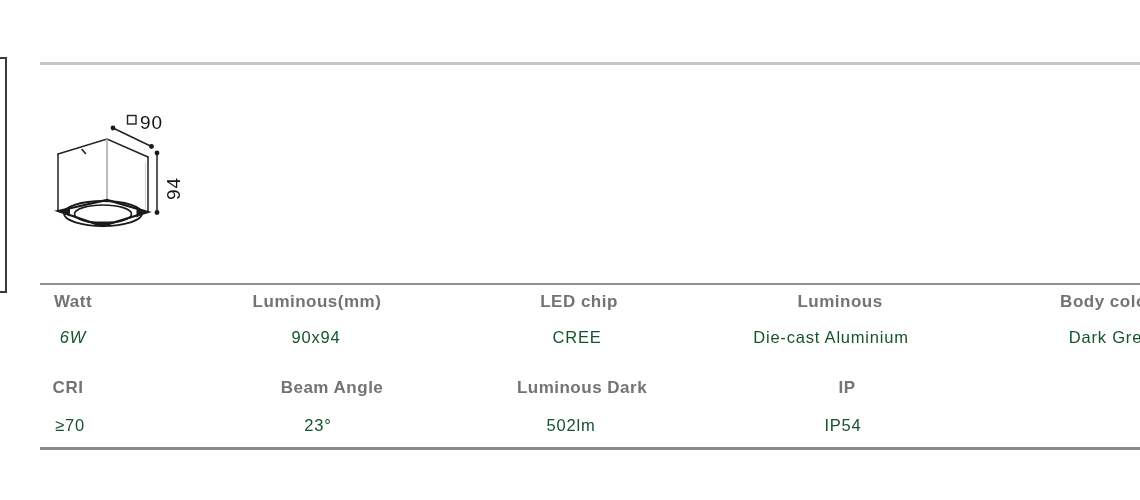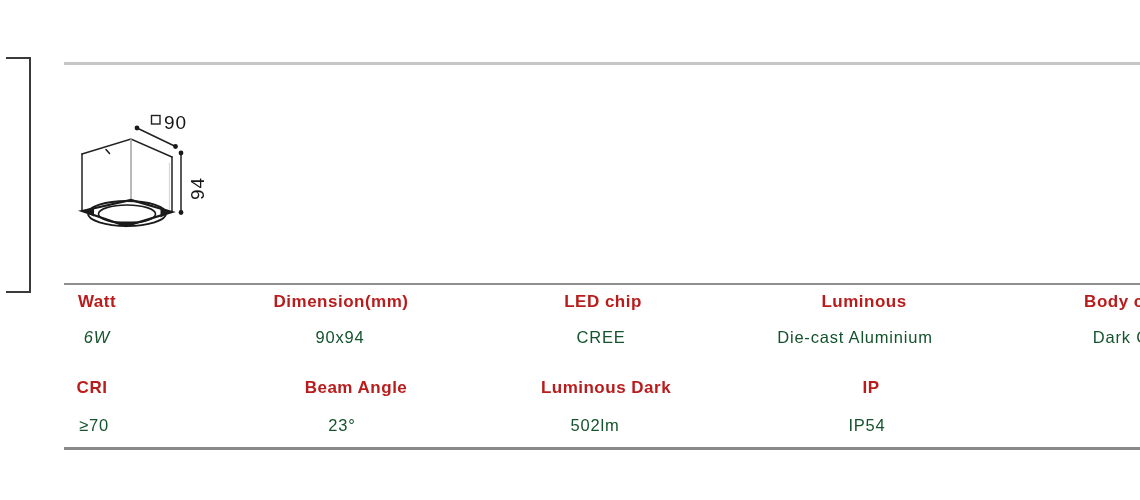--- a/index.html
+++ b/index.html
@@ -1,21 +1,21 @@
 <!DOCTYPE html>
 <html><head>
 <meta charset="utf-8">
 <style>
   html,body{margin:0;padding:0;}
   body{
     width:1140px;height:500px;position:relative;overflow:hidden;
     background:#ffffff;
     font-family:"Liberation Sans","DejaVu Sans",sans-serif;
   }
-  .page{position:absolute;inset:0;margin-left:24px;}
+  .page{position:absolute;inset:0;}
 
   
   .left-bracket{
     position:absolute;left:-18px;top:57px;width:23px;height:232px;
     border:2px solid #3a3a3a;border-left:none;
   }
 
   
   .top-rule{
     position:absolute;left:40px;top:62px;width:1100px;height:3px;
@@ -31,21 +31,21 @@
   }
   .table-rule-bottom{
     position:absolute;left:40px;top:447px;width:1100px;height:3px;background:#8a8a8a;
   }
 
   
   .cell{
     position:absolute;transform:translateX(-50%);white-space:nowrap;
     font-size:16.5px;letter-spacing:0.8px;color:#14532d;line-height:1.1;
   }
-  .hdr{font-weight:bold;font-size:17px;letter-spacing:0.5px;color:#b91c1c;}
+  .hdr{font-weight:bold;font-size:17px;letter-spacing:0.5px;color:#737373;}
   .italic{font-style:italic;}
   .r1h{top:293px}
   .r1v{top:328px}
   .r2h{top:379px}
   .r2v{top:416px}
 </style>
 </head>
 <body>
 
 <div class="page">
@@ -88,21 +88,21 @@
         <circle cx="157" cy="212.5" r="2.4" fill="#1a1a1a" stroke="none"></circle>
         <text transform="translate(179.5,200) rotate(-90)" font-size="19" letter-spacing="1" fill="#151515" stroke="none" font-family="Liberation Sans, DejaVu Sans, sans-serif">94</text>
       </g>
     </g>
   </svg>
 
   <div>
     <div class="table-rule-top"></div>
 
     <div class="cell hdr r1h" style="left:73px">Watt</div>
-    <div class="cell hdr r1h" style="left:317px">Dimension(mm)</div>
+    <div class="cell hdr r1h" style="left:317px">Luminous(mm)</div>
     <div class="cell hdr r1h" style="left:579px">LED chip</div>
     <div class="cell hdr r1h" style="left:840px">Luminous</div>
     <div class="cell hdr r1h" style="left:1107px">Body color</div>
 
     <div class="cell r1v italic" style="left:73px">6W</div>
     <div class="cell r1v" style="left:316px">90x94</div>
     <div class="cell r1v" style="left:577px">CREE</div>
     <div class="cell r1v" style="left:831px">Die-cast Aluminium</div>
     <div class="cell r1v" style="left:1110px">Dark Grey</div>
 

